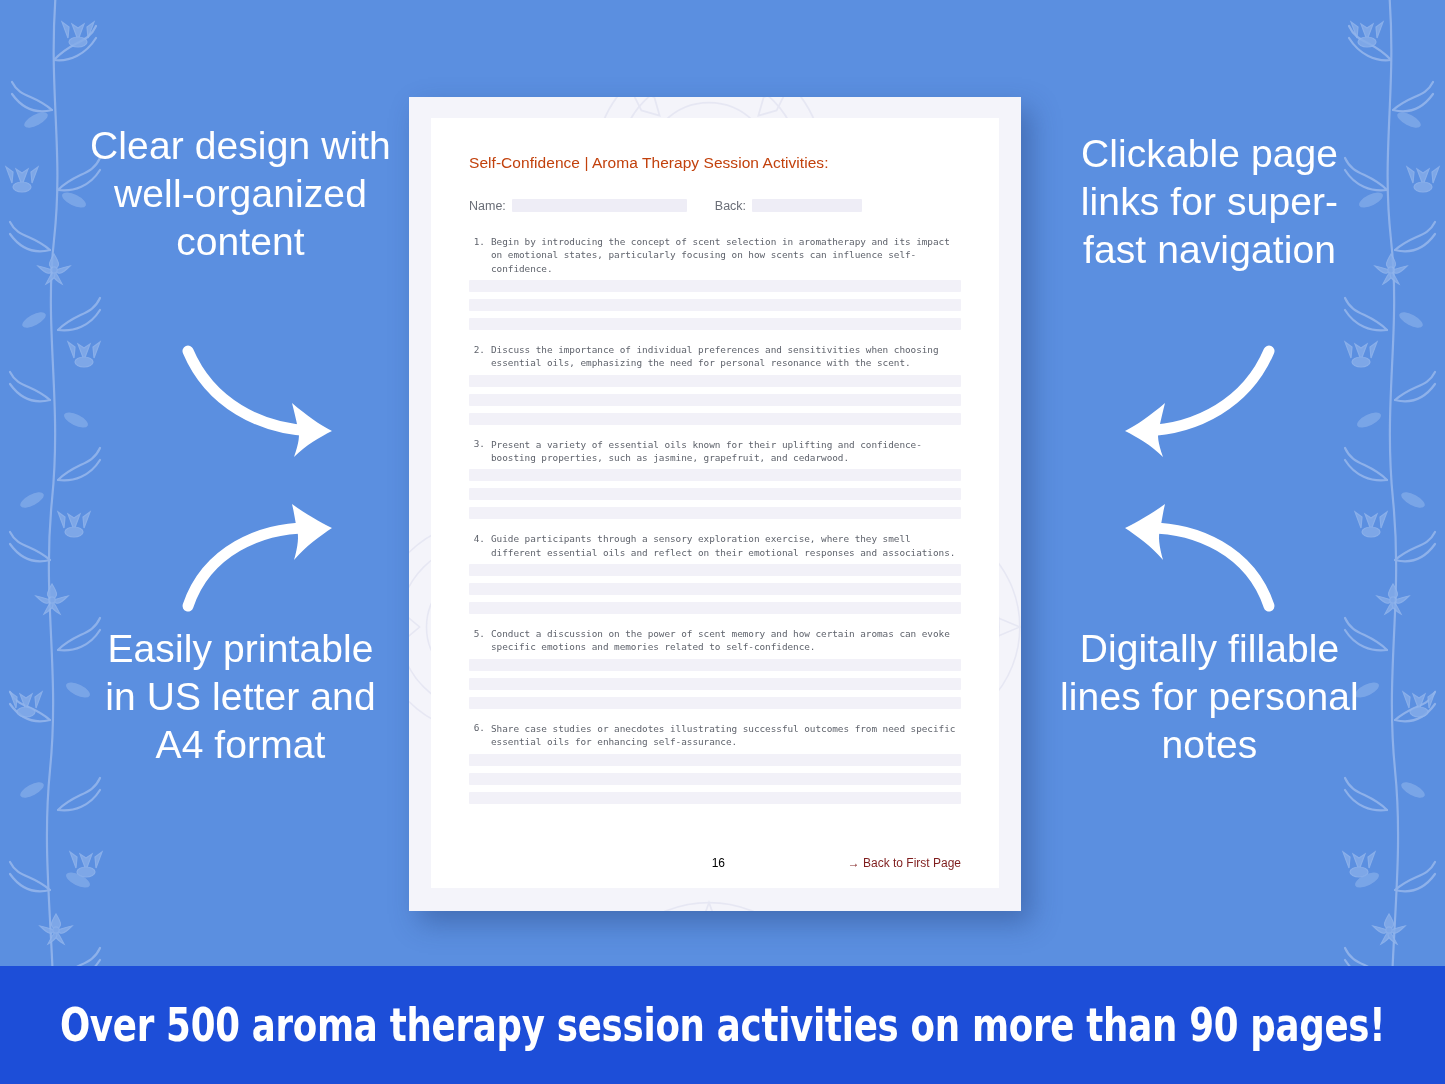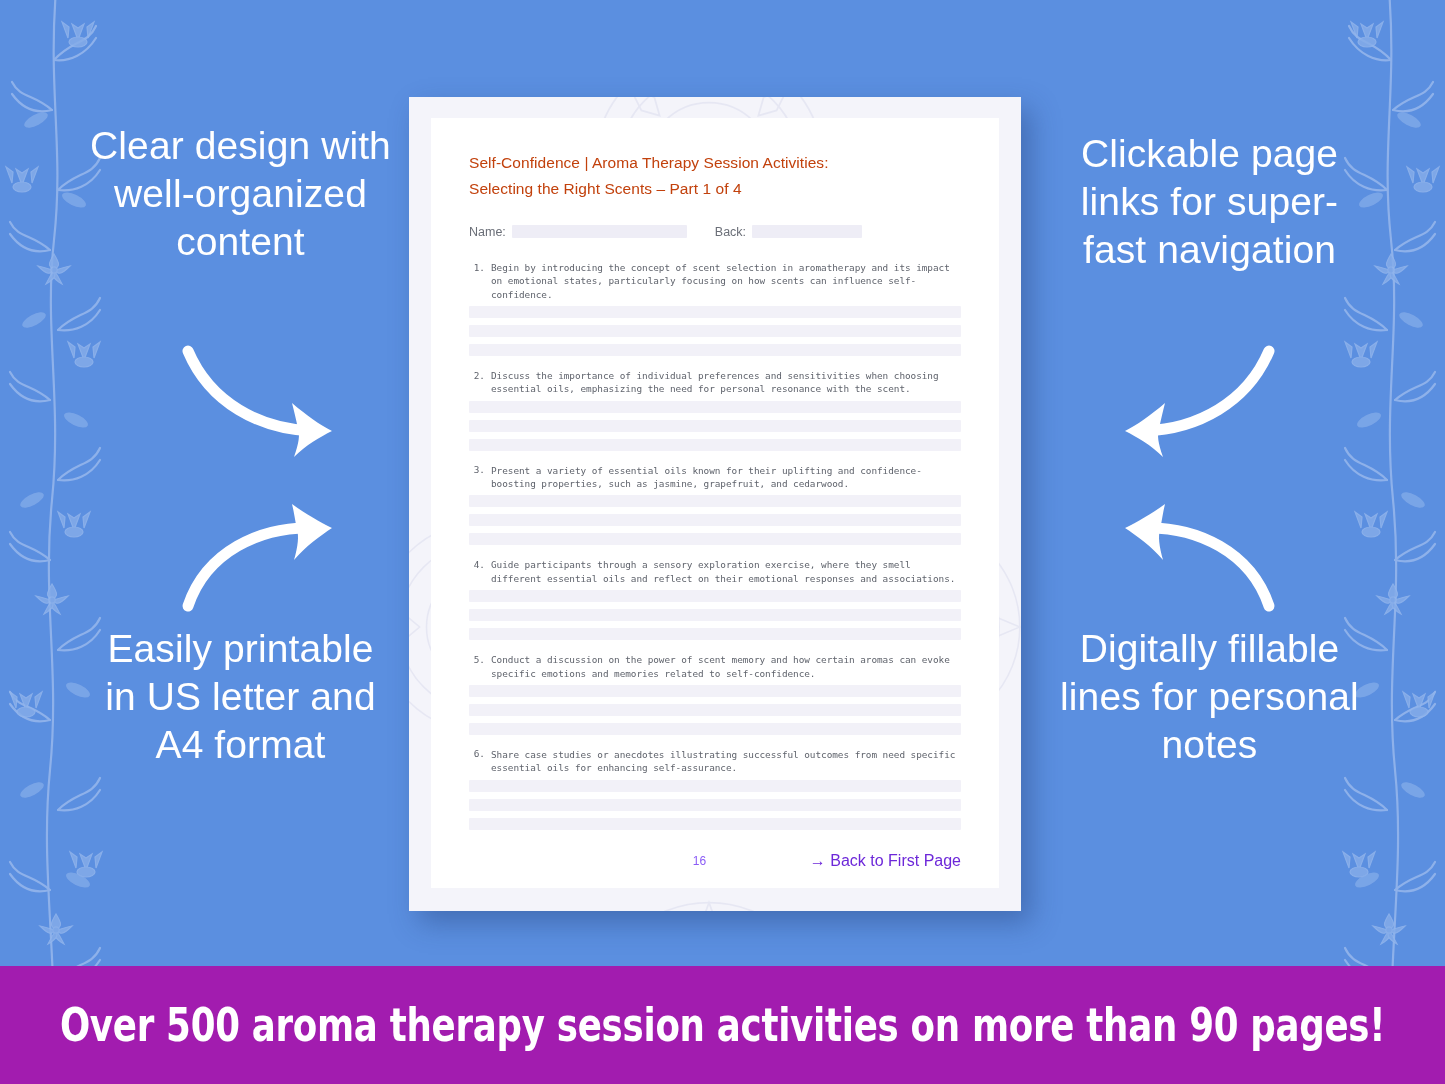--- a/index.html
+++ b/index.html
@@ -95,30 +95,30 @@
     letter-spacing:-.05px;
   }
   .lines{margin-top:5px;}
   .line{height:12px;background:#f2f1f8;border-radius:1px;margin-bottom:7px;}
 
   .doc-footer{
     position:absolute;left:38px;right:38px;bottom:18px;
     display:flex;align-items:center;
   }
   .footer-page{
-    flex:1;text-align:center;color:#8b5cf6;font-size:12px;
+    flex:1;text-align:center;color:#000000;font-size:12px;
     padding-left:120px;
   }
-  .footer-link{color:#6d28d9;font-size:16px;white-space:nowrap;}
+  .footer-link{color:#7f1d1d;font-size:12px;white-space:nowrap;}
 
   
   .banner{
     position:absolute;left:0;right:0;bottom:0;height:118px;
     display:flex;align-items:center;justify-content:center;
-    background:#a21caf;
+    background:#1d4ed8;
   }
   .banner-text{
     color:#ffffff;
     font-family:"DejaVu Sans Condensed","Liberation Sans Narrow","Liberation Sans",sans-serif;
     font-weight:bold;
     font-size:46px;
     letter-spacing:-.3px;
     transform:scaleX(.86);
     transform-origin:center;
     white-space:nowrap;
@@ -441,21 +441,20 @@
           <path d="M188 100 L166 92 L156 100 L166 108 Z"></path>
         </g>
       </svg>
     </div>
 
     <div class="doc-inner">
       <div class="doc-pad">
 
         <div class="doc-title">
           <div>Self-Confidence | Aroma Therapy Session Activities:</div>
-          <div>Selecting the Right Scents – Part 1 of 4</div>
         </div>
 
         <div class="meta-row">
           <span class="meta-label">Name:</span>
           <span class="meta-blank name"></span>
           <span class="meta-gap"></span>
           <span class="meta-label">Back:</span>
           <span class="meta-blank date"></span>
         </div>
 

